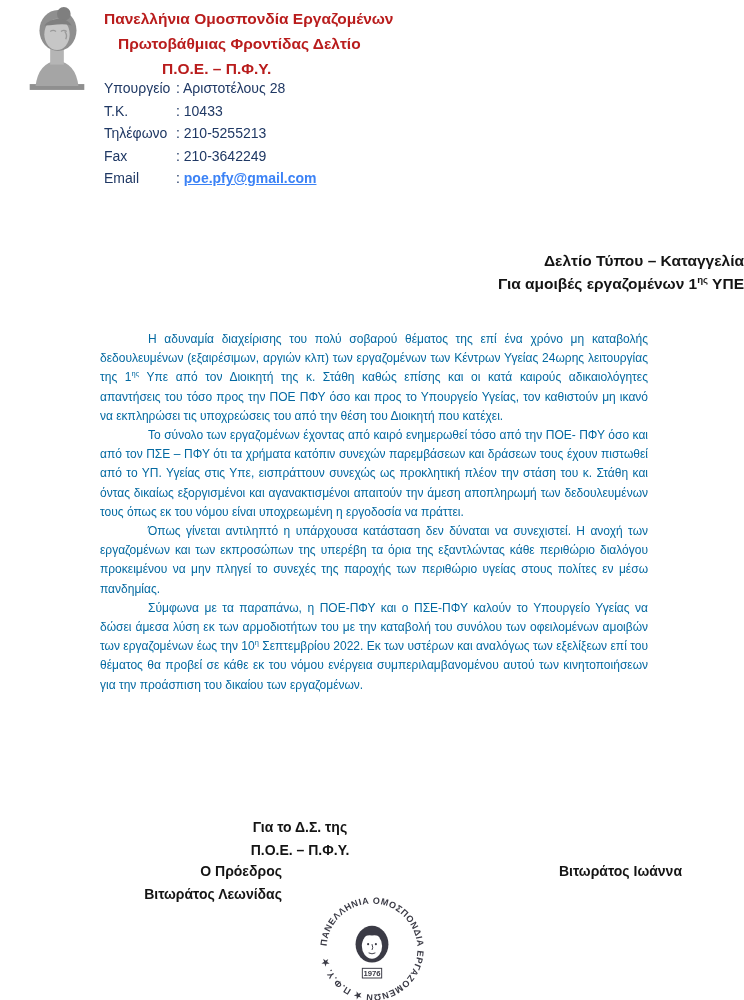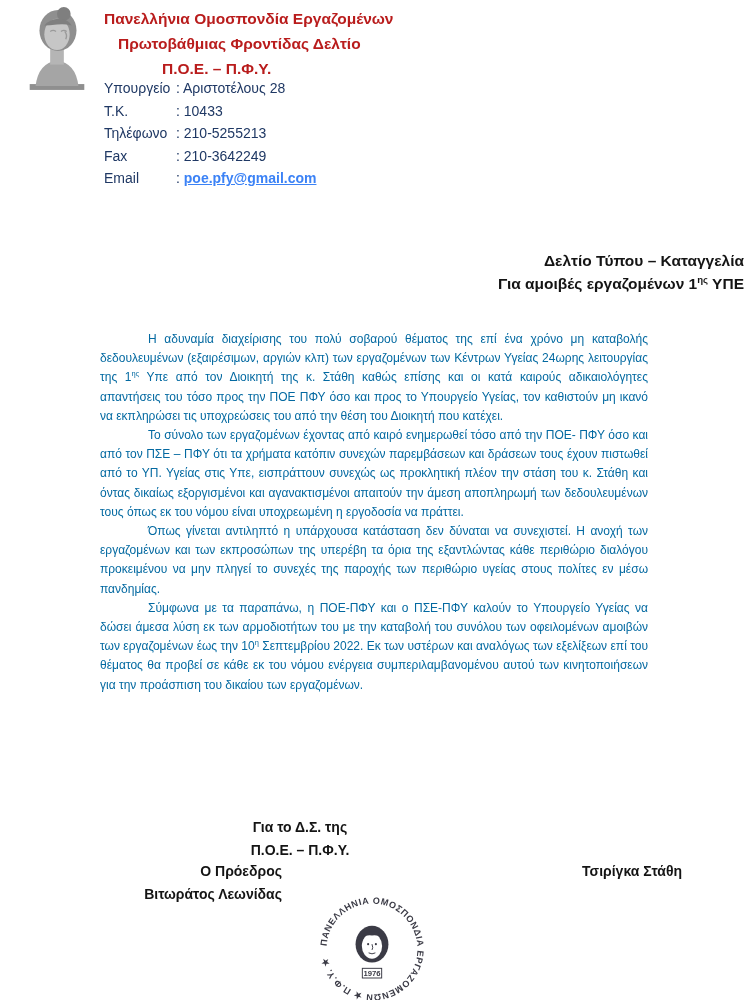--- a/index.html
+++ b/index.html
@@ -90,21 +90,21 @@
     <div>Για το Δ.Σ. της</div>
     <div>Π.Ο.Ε. – Π.Φ.Υ.</div>
   </div>
 
   <div class="signer left">
     <div>Ο Πρόεδρος</div>
     <div>Βιτωράτος Λεωνίδας</div>
   </div>
 
   <div class="signer right">
-    <div>Τσιρίγκα Στάθη</div>
+    <div>Βιτωράτος Ιωάννα</div>
   </div>
 
   <div class="seal">
     <svg width="116" height="116" viewBox="0 0 120 120">
       <defs>
         <path id="sealTextPath" d="M 60,60 m -47,0 a 47,47 0 1,1 94,0 a 47,47 0 1,1 -94,0"></path>
       </defs>
       <text font-size="9.4" font-weight="bold" fill="#3b3b46" letter-spacing="0.6">
         <textPath href="#sealTextPath" startOffset="1%">ΠΑΝΕΛΛΗΝΙΑ ΟΜΟΣΠΟΝΔΙΑ ΕΡΓΑΖΟΜΕΝΩΝ ★ Π.Φ.Υ. ★</textPath>
       </text>

